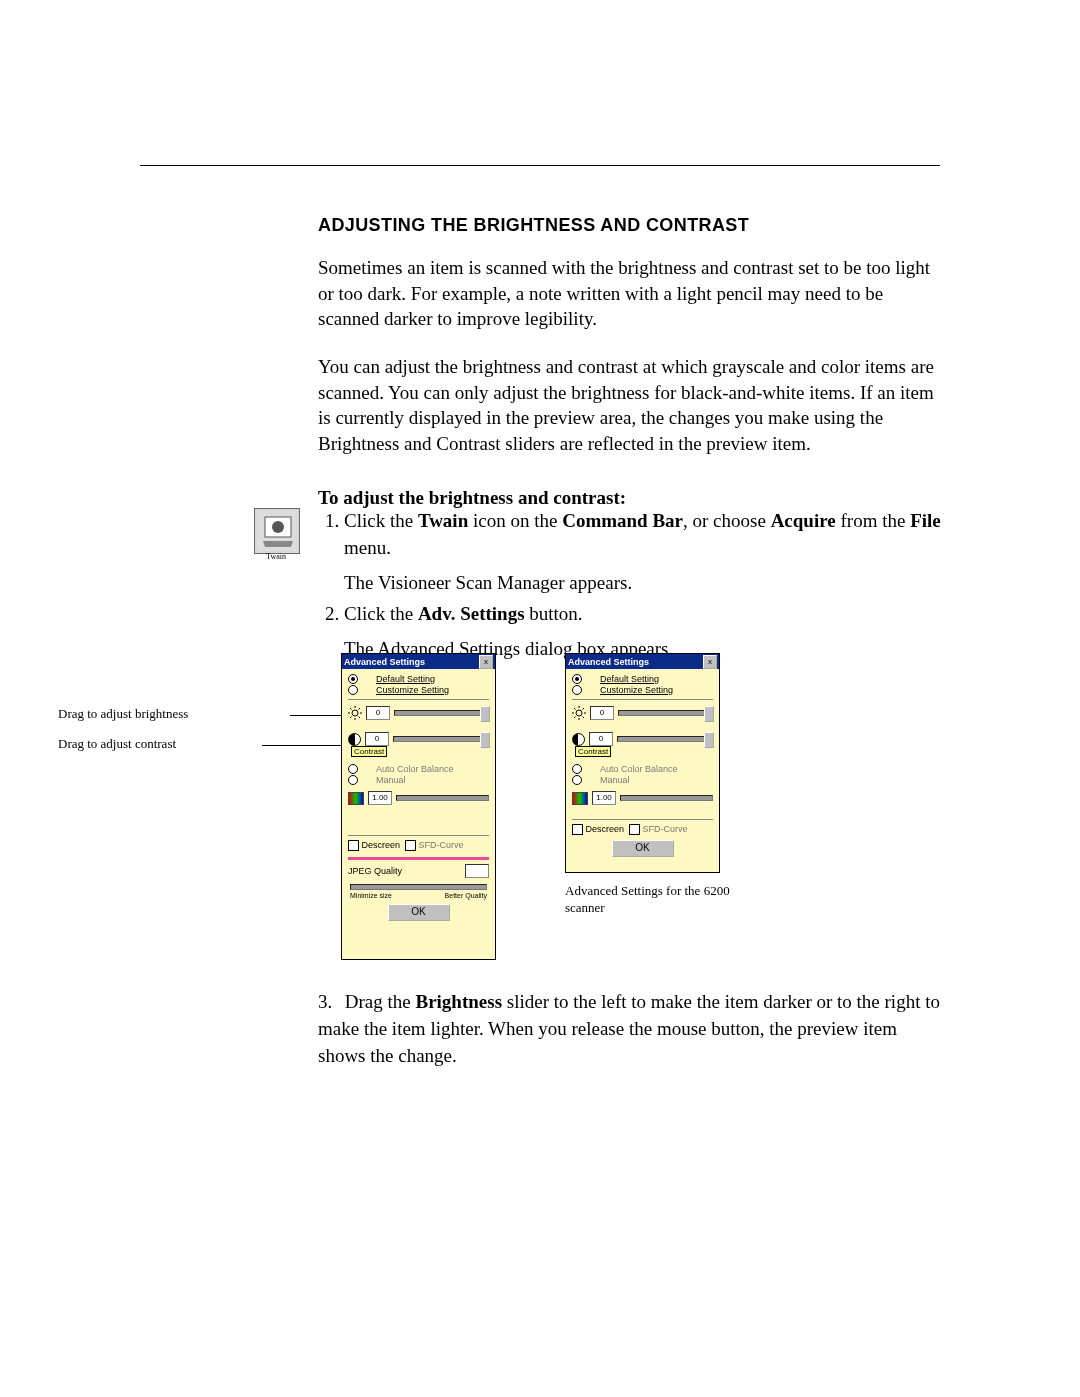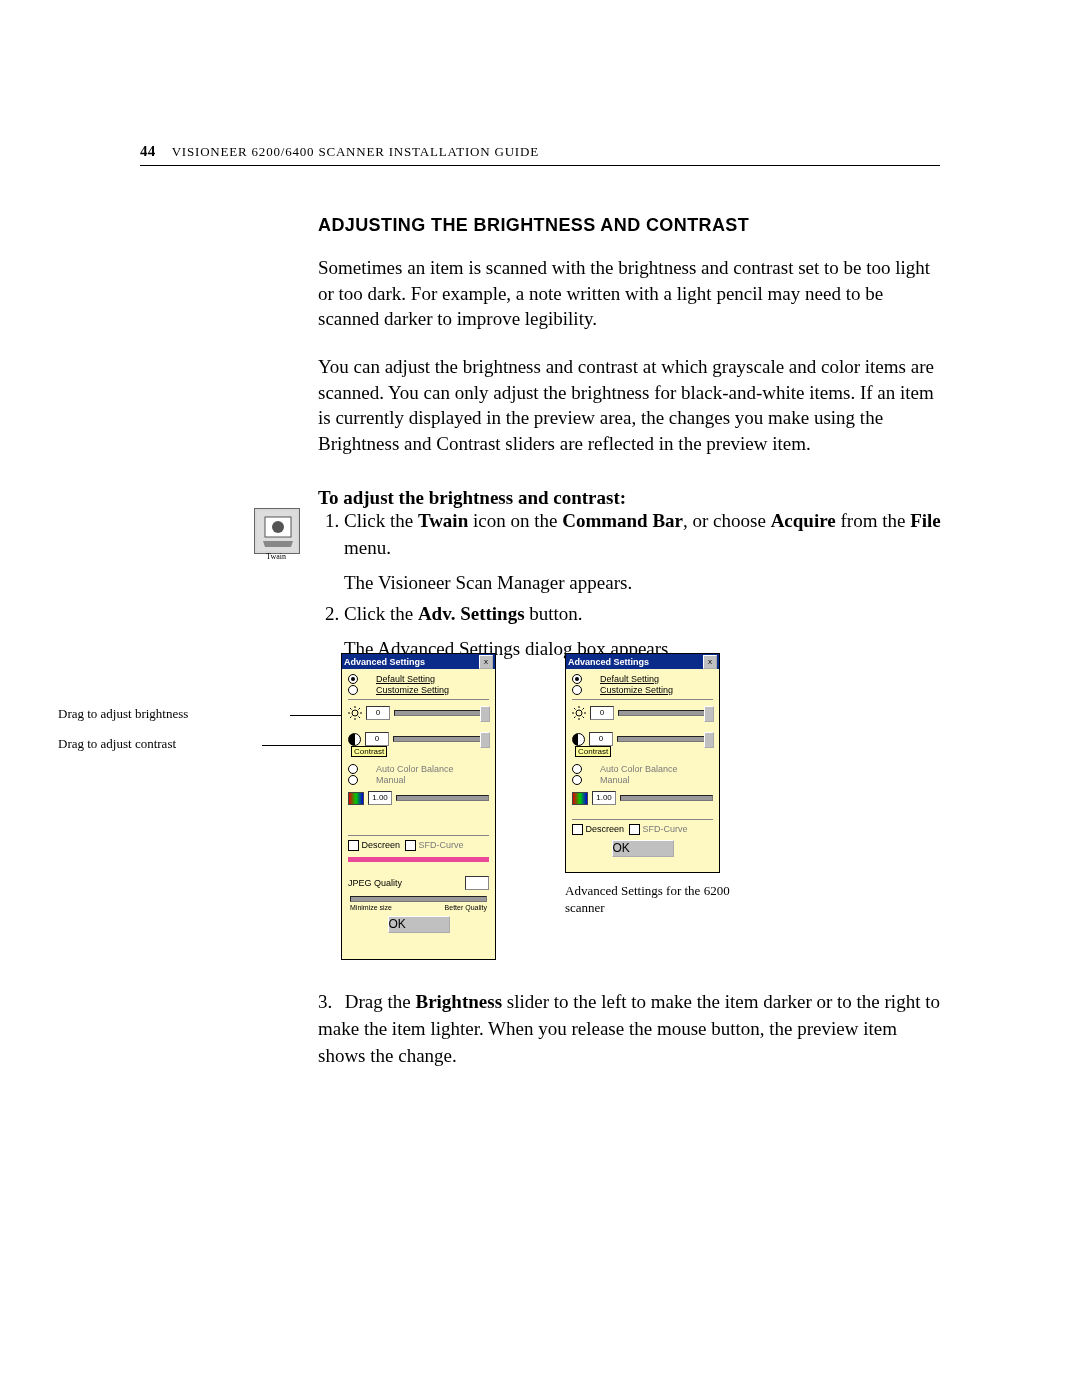--- a/index.html
+++ b/index.html
@@ -40,41 +40,37 @@
   .slider-row{display:flex;align-items:center;gap:4px;margin:6px 0;position:relative}
   .sun{width:14px;height:14px}
   .contrast-ico{width:11px;height:11px;border-radius:50%;background:linear-gradient(90deg,#000 50%,#fff 50%);border:1px solid #000}
   .valbox{width:22px;height:12px;background:#fff;border:1px inset #888;font-size:8px;text-align:center;line-height:12px}
   .track{flex:1;height:4px;background:#999;border:1px inset #777;position:relative}
   .thumb{position:absolute;right:-2px;top:-5px;width:8px;height:14px;background:#c0c0c0;border:1px outset #fff}
   .yellow-tag{position:absolute;left:3px;background:#ffff99;border:1px solid #000;padding:0 2px;font-size:8px}
   .checkbox{width:9px;height:9px;border:1px solid #000;background:#fff;display:inline-block;vertical-align:middle}
   .dim{color:#7a7a7a}
   .colorbar{width:14px;height:11px;display:inline-block;background:linear-gradient(90deg,#d00,#0c0,#00d);border:1px solid #444}
-  .okbtn{display:block;margin:5px auto 0;width:60px;height:15px;background:#c0c0c0;border:1px outset #fff;line-height:14px;font-size:12px}
-  .jpeg{border-top:5px solid #ec4899;margin-top:6px;padding-top:16px}
+  .okbtn{display:block;margin:5px auto 0;width:60px;height:15px;background:#c0c0c0;border:1px outset #fff;text-align:center;line-height:14px;font-size:10px}
+  .jpeg{border-top:3px solid #ec4899;margin-top:6px;padding-top:6px}
   .jpeg .scale{height:4px;background:#999;border:1px inset #777;margin:6px 2px 2px;position:relative}
   .jpeg .ticks{display:flex;justify-content:space-between;font-size:7px;padding:0 2px}
   .jpeg .val{float:right;width:22px;height:12px;background:#fff;border:1px inset #888;font-size:8px;text-align:center;line-height:12px;margin-top:-2px}
 
   .caption{position:absolute;left:565px;top:883px;font-size:13px;width:170px;line-height:1.3}
 
   .step3{position:absolute;left:318px;top:989px;width:625px;font-size:19px;line-height:1.42}
   .step3 .num{display:inline-block;width:22px}
   b{font-weight:700}
 </style>
 </head>
 <body>
 
 <div class="page">
 
-  <div class="header-line">
-    <span class="pg">44</span>
-    <span class="txt">Visioneer 6200/6400 Scanner Installation Guide</span>
-  </div>
   <div class="hr"></div>
 
   <div class="section-title">Adjusting the Brightness and Contrast</div>
 
   <div class="para p1">Sometimes an item is scanned with the brightness and contrast set to be too light or too dark. For example, a note written with a light pencil may need to be scanned darker to improve legibility.</div>
   <div class="para p2">You can adjust the brightness and contrast at which grayscale and color items are scanned. You can only adjust the brightness for black-and-white items. If an item is currently displayed in the preview area, the changes you make using the Brightness and Contrast sliders are reflected in the preview item.</div>
 
   <div class="para instr">To adjust the brightness and contrast:</div>
 
   <div class="twain-box">

